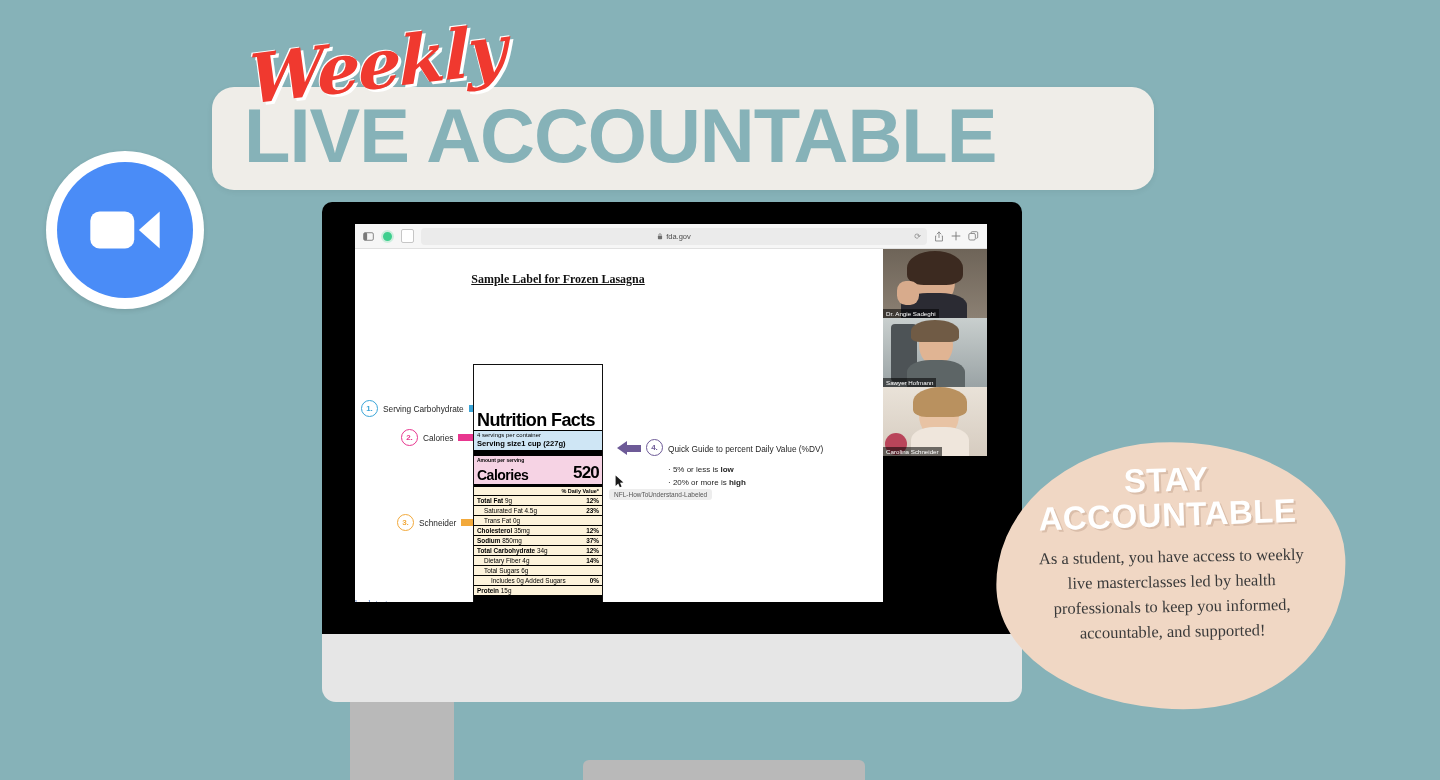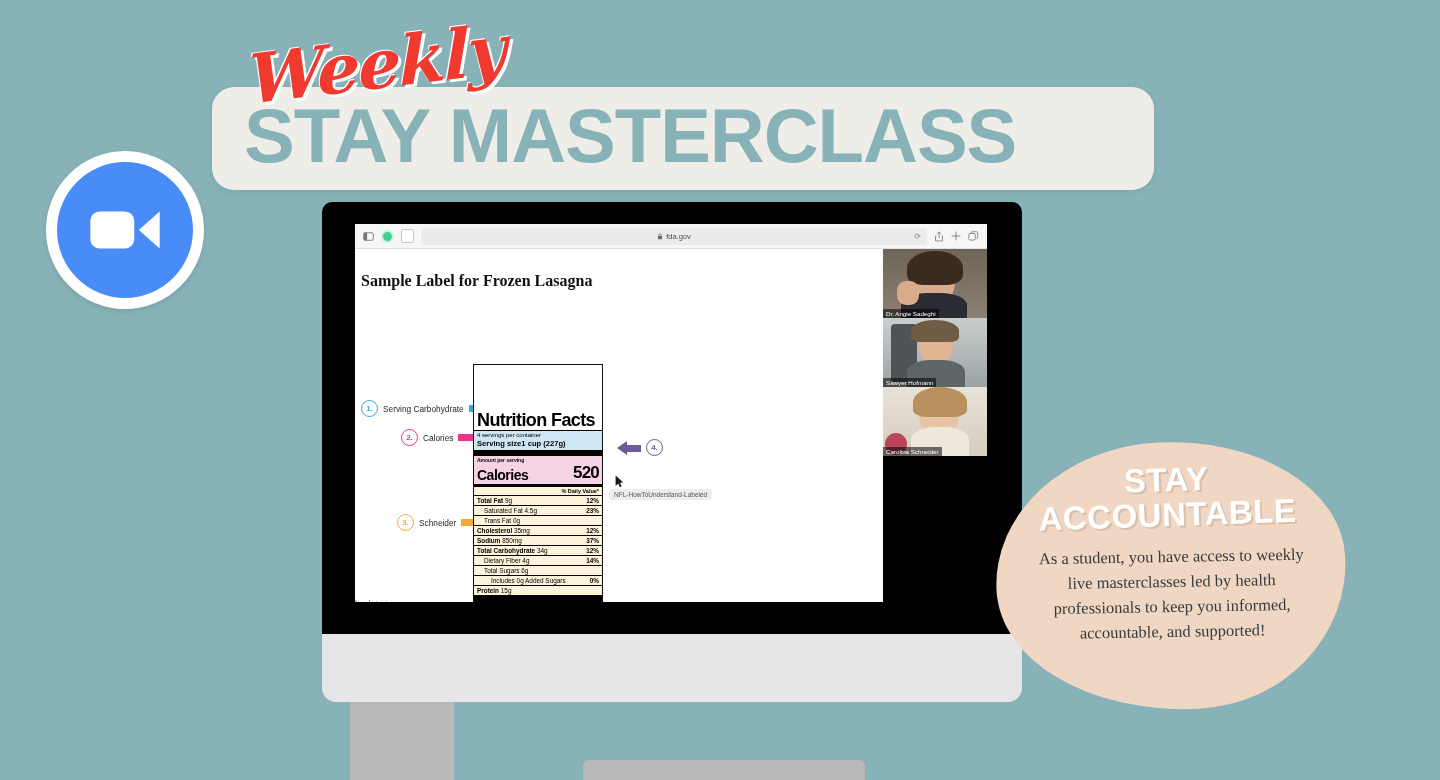--- a/index.html
+++ b/index.html
@@ -98,22 +98,22 @@
 
   
   #page-body { flex: 1; display: flex; position: relative; background: #fff; }
   #article { flex: 1; position: relative; padding: 6px 8px 0 6px; }
   #intro-para {
     font-family: "Liberation Serif", serif;
     font-size: 9.3px; line-height: 13.5px; color: #1a1a1a; width: 382px;
   }
   #sample-title {
     font-family: "Liberation Serif", serif;
-    font-weight: bold; font-size: 16px; color: #111;
-    margin-top: 17px; margin-right: 120px;
+    font-weight: bold; font-size: 12px; color: #111;
+    text-align: center; margin-top: 17px; margin-right: 120px; text-decoration: underline;
   }
 
   
   .callout { position: absolute; display: flex; align-items: center; gap: 5px; }
   .callout-num {
     width: 17px; height: 17px; border-radius: 50%;
     border: 1.6px solid currentColor;
     font-size: 8px; font-weight: bold; color: inherit;
     display: flex; align-items: center; justify-content: center;
   }
@@ -231,21 +231,21 @@
 <div id="zoom-badge">
   <div class="inner">
     <svg viewBox="0 0 64 44">
       <rect x="2" y="6" width="38" height="32" rx="8" fill="#ffffff"></rect>
       <path d="M44 22 L62 6 L62 38 Z" fill="#ffffff"></path>
     </svg>
   </div>
 </div>
 
 <div id="headline-banner"></div>
-<div id="headline-text">STAY MASTERCLASS</div>
+<div id="headline-text">LIVE ACCOUNTABLE</div>
 <div id="weekly-script">Weekly</div>
 
 <div id="monitor">
   <div id="monitor-bezel">
     <div id="screen">
 
       <div id="safari-toolbar">
         <span class="tb-icon">
           <svg width="11" height="11" viewBox="0 0 16 16">
               <rect x="1" y="2.5" width="14" height="11" rx="2" fill="none" stroke="#7a7a7a" stroke-width="1.3"></rect>
@@ -311,20 +311,27 @@
               <span class="arrow-head" style="border-left:10px solid #f2a93b"></span>
             </span>
           </div>
 
           <div class="callout" id="callout-4">
             <span class="arrow" style="margin-top:3px">
               <span class="arrow-head" style="border-right:10px solid #6d5a97"></span>
               <span class="arrow-stem" style="width:14px;background:#6d5a97"></span>
             </span>
             <span class="callout-num" style="margin-top:1px">4.</span>
+            <span>
+              <span class="cl4-text">Quick Guide to percent Daily Value (%DV)</span>
+              <div class="cl4-bullets">
+                <div>· 5% or less is <b>low</b></div>
+                <div>· 20% or more is <b>high</b></div>
+              </div>
+            </span>
           </div>
 
           <svg id="cursor" viewBox="0 0 9 13">
             <path d="M0.6 0.6 L0.6 11 L3.2 8.4 L4.9 12.2 L6.6 11.4 L5 7.8 L8.4 7.6 Z" fill="#1a1a1a"></path>
           </svg>
           <div id="tooltip">NFL-HowToUnderstand-Labeled</div>
 
           <a id="back-to-top" href="#">back to top</a>
 
           <div id="nutrition-label">

